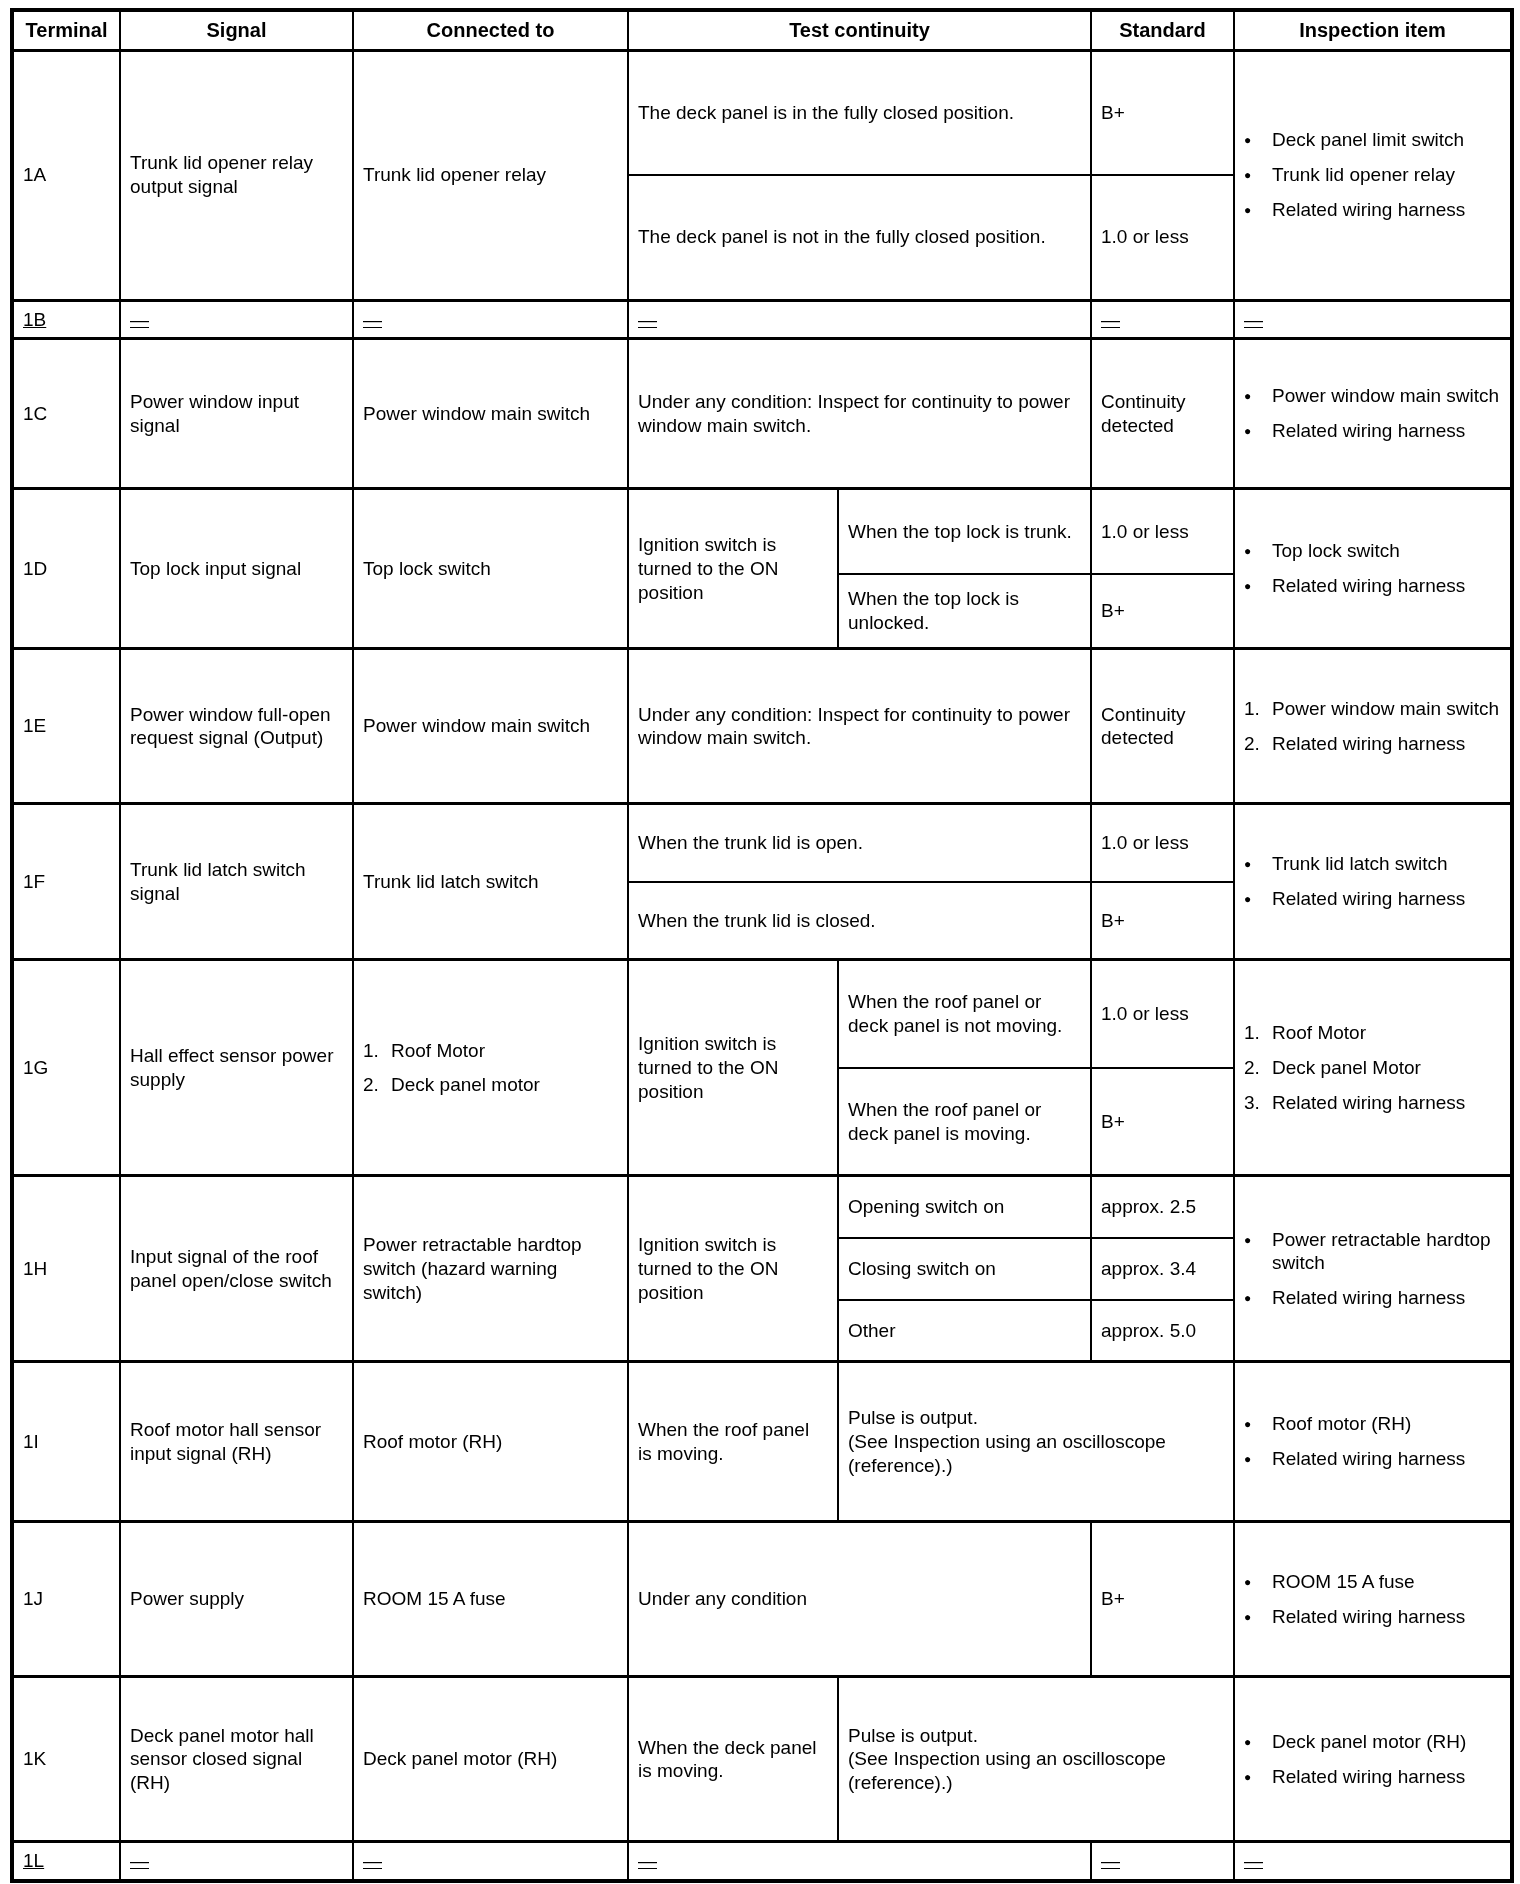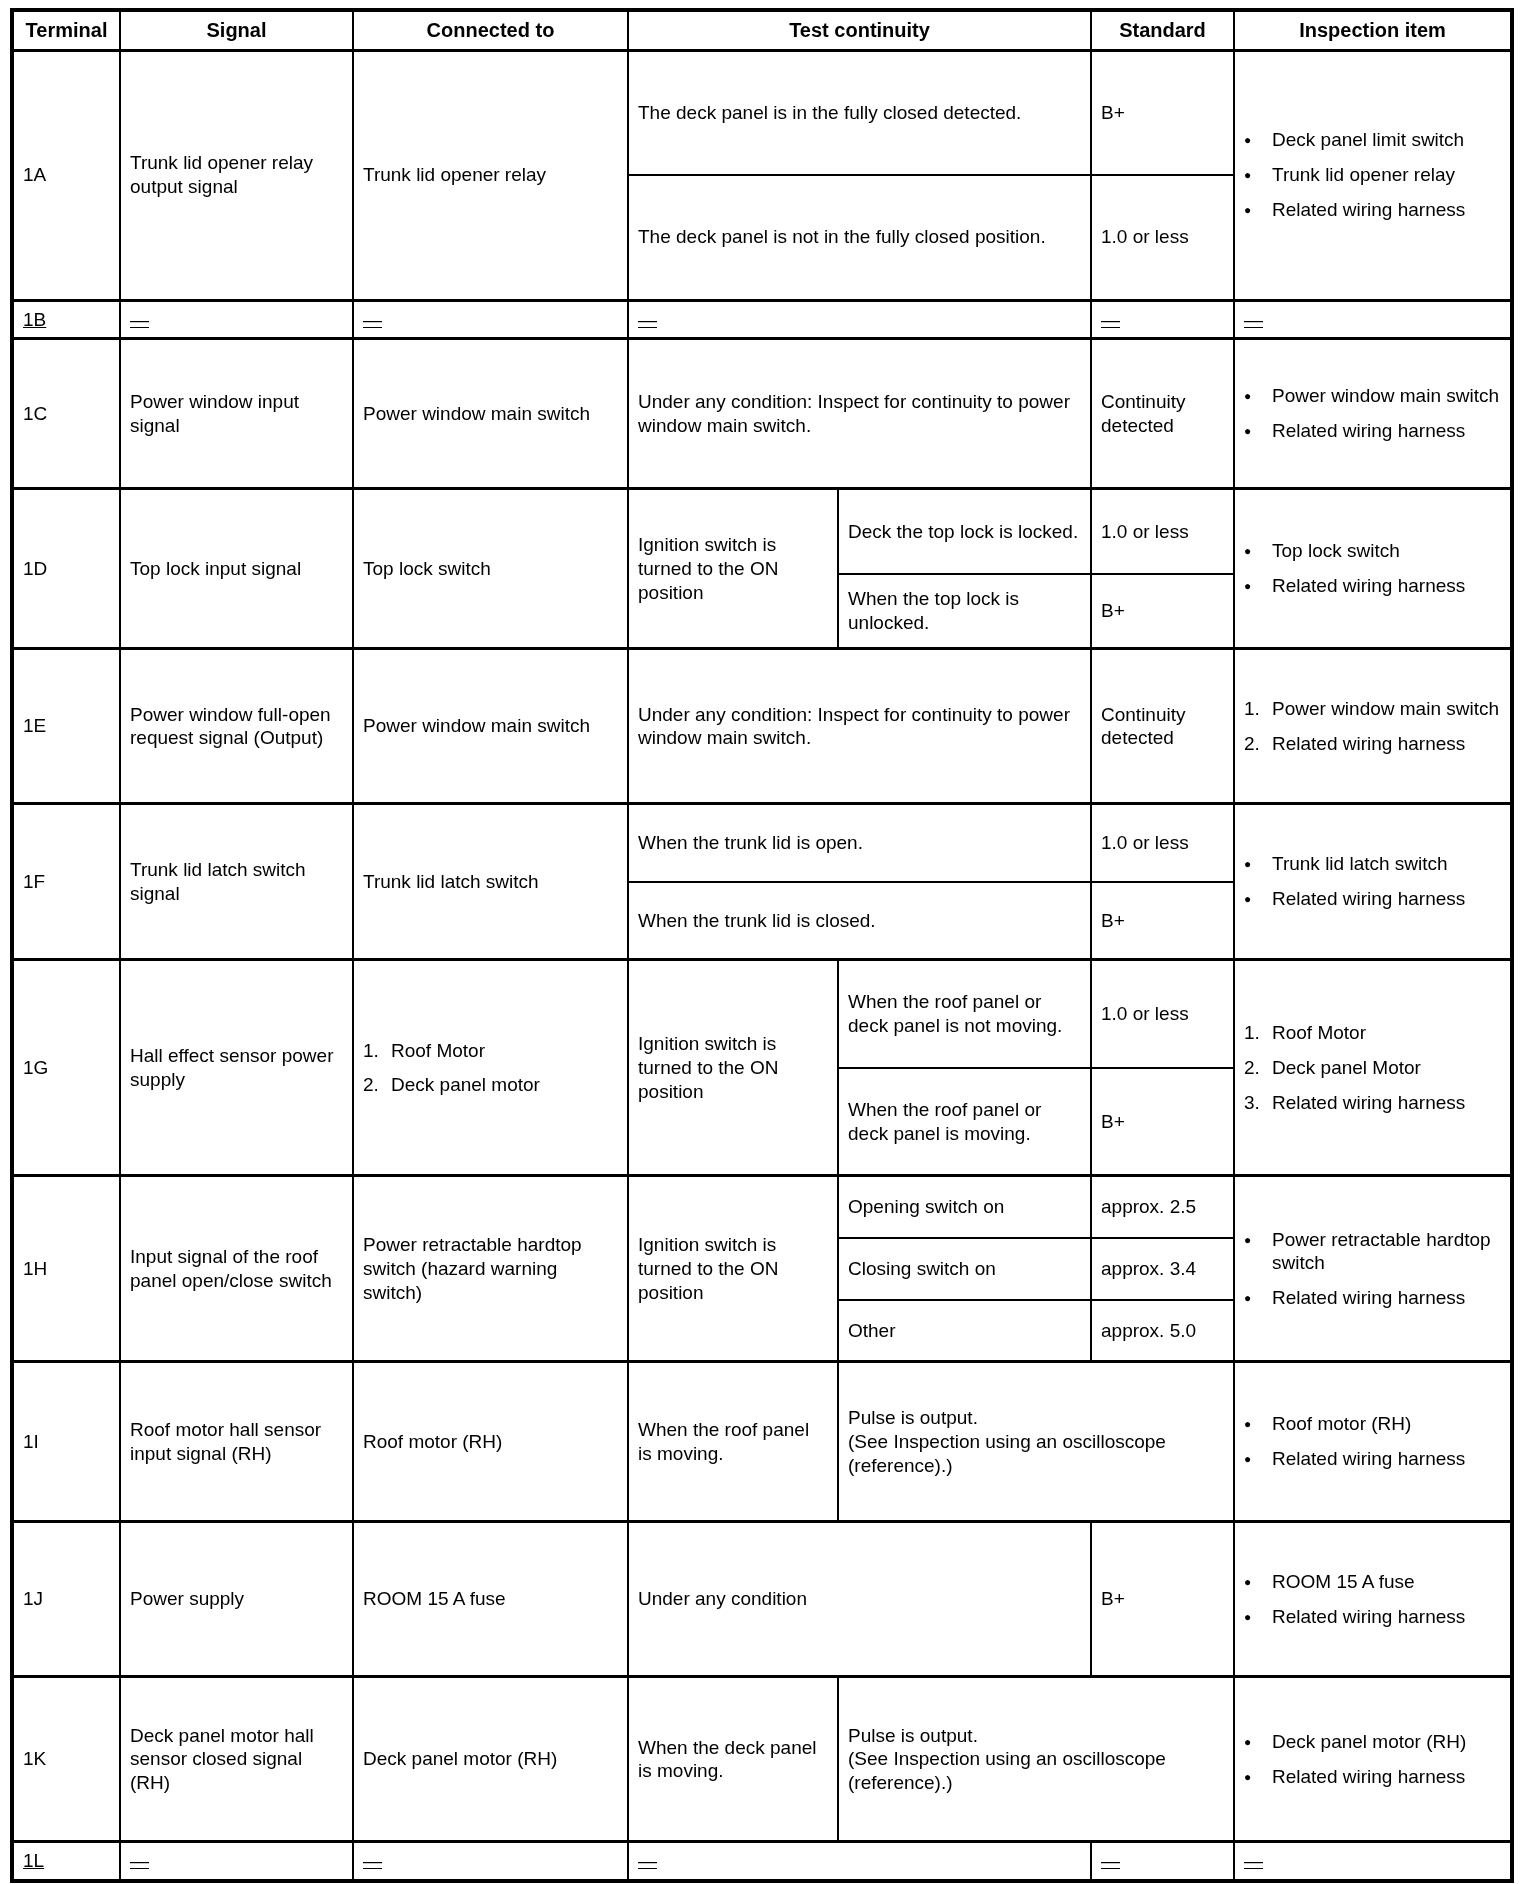--- a/index.html
+++ b/index.html
@@ -80,21 +80,21 @@
   <th>Standard</th>
   <th>Inspection item</th>
 </tr>
 </thead>
 <tbody>
 
 <tr class="grp h125">
   <td rowspan="2">1A</td>
   <td rowspan="2">Trunk lid opener relay output signal</td>
   <td rowspan="2">Trunk lid opener relay</td>
-  <td colspan="2">The deck panel is in the fully closed detected.</td>
+  <td colspan="2">The deck panel is in the fully closed position.</td>
   <td>B+</td>
   <td rowspan="2">
     <div class="li bul">
               <span class="marker">●</span>
               <span class="txt">Deck panel limit switch</span>
             </div>
     <div class="li bul">
               <span class="marker">●</span>
               <span class="txt">Trunk lid opener relay</span>
             </div>
@@ -134,21 +134,21 @@
               <span class="txt">Related wiring harness</span>
             </div>
   </td>
 </tr>
 
 <tr class="grp h85">
   <td rowspan="2">1D</td>
   <td rowspan="2">Top lock input signal</td>
   <td rowspan="2">Top lock switch</td>
   <td rowspan="2">Ignition switch is turned to the ON position</td>
-  <td>Deck the top lock is locked.</td>
+  <td>When the top lock is trunk.</td>
   <td>1.0 or less</td>
   <td rowspan="2">
     <div class="li bul">
               <span class="marker">●</span>
               <span class="txt">Top lock switch</span>
             </div>
     <div class="li bul">
               <span class="marker">●</span>
               <span class="txt">Related wiring harness</span>
             </div>

